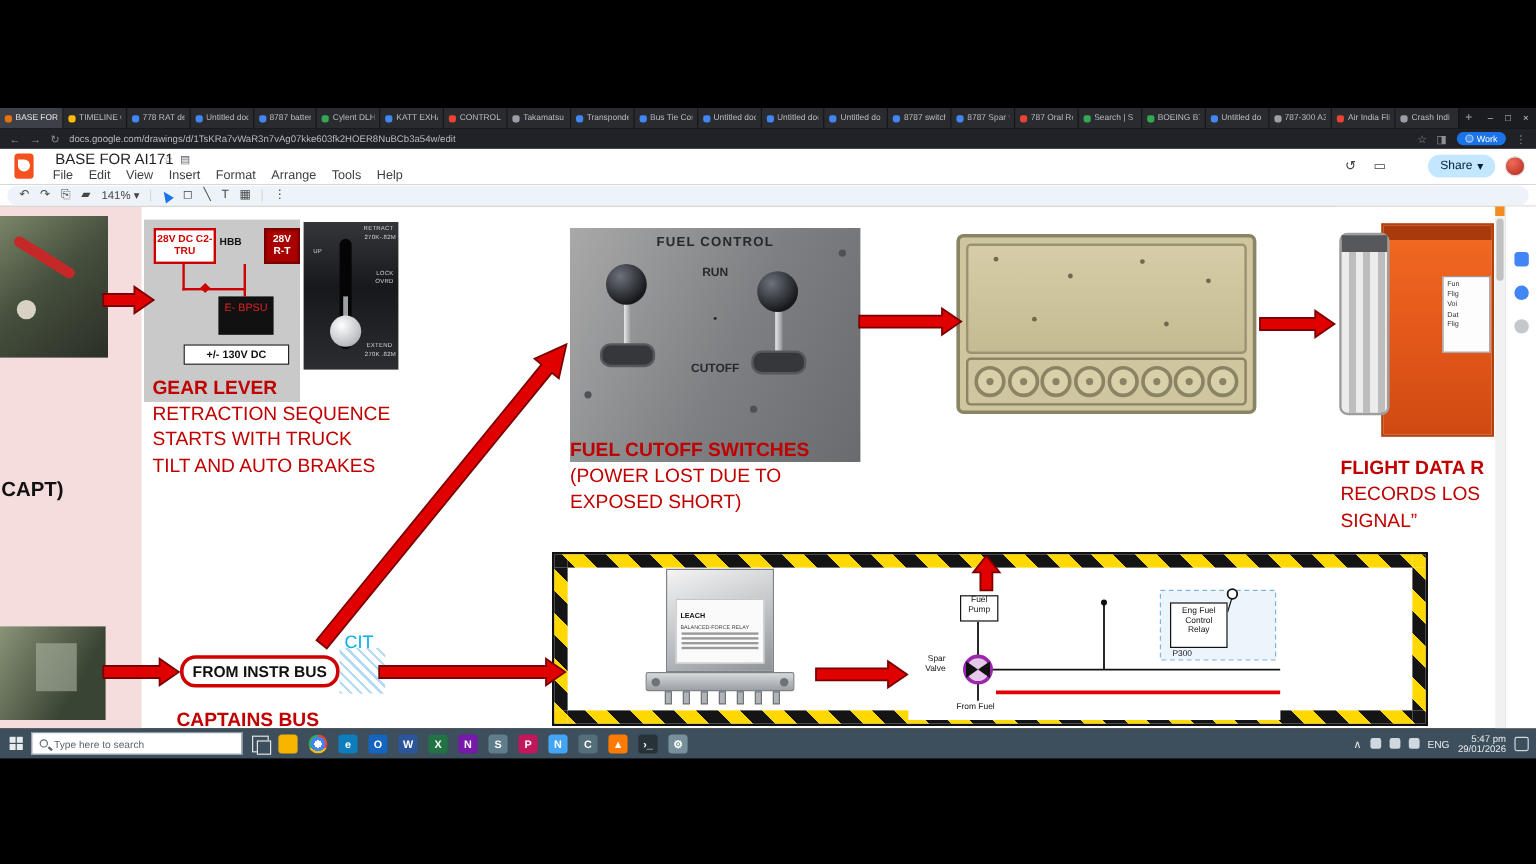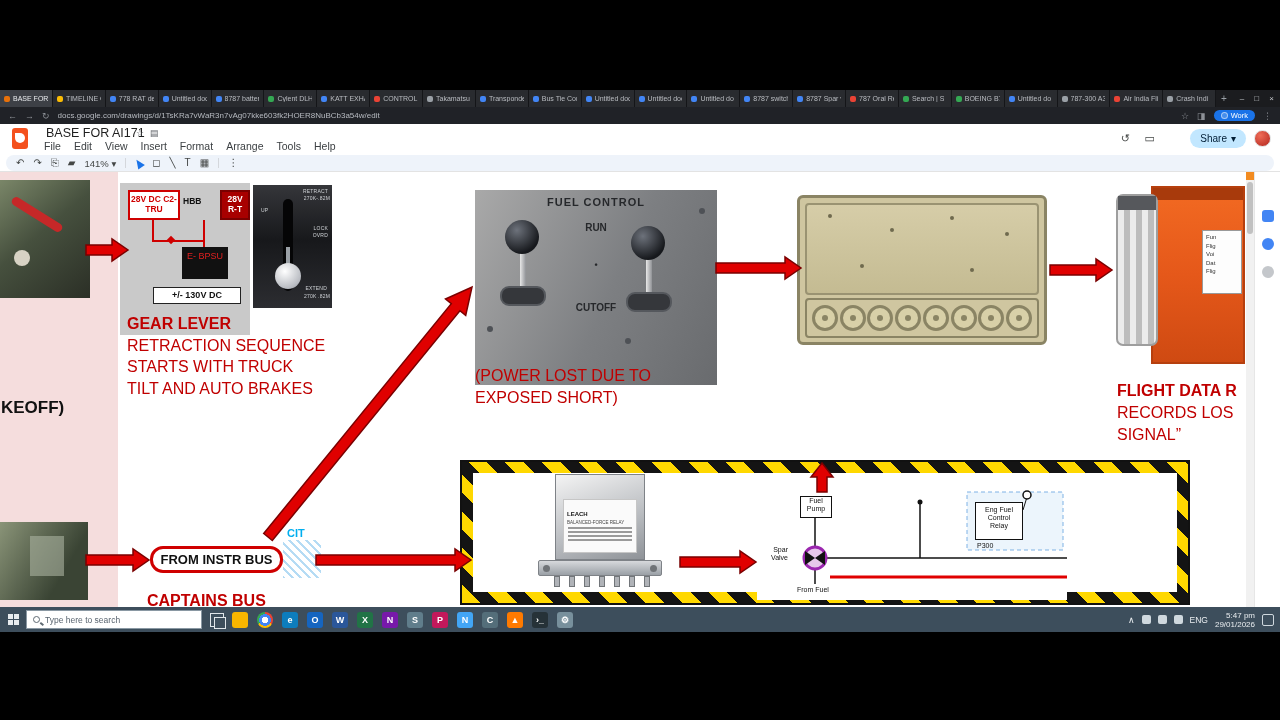--- a/index.html
+++ b/index.html
@@ -100,21 +100,21 @@
   .fdrbg { left:1113px; top:0; width:132px; height:206px; background:#fff; }
   .fdr-body { position:absolute; left:38px; top:14px; right:0; height:178px; background:linear-gradient(180deg,#f26a22,#e5581a 50%,#cf4a12); border:2px solid #b63f0e; }
   .fdr-fl { position:absolute; left:0; top:0; right:0; height:12px; background:#a83a0c; }
   .fdr-cyl { position:absolute; left:3px; top:22px; width:42px; height:152px; background:repeating-linear-gradient(90deg,#ececec 0 6px,#bdbdbd 6px 12px); border:2px solid #9e9e9e; border-radius:7px; }
   .fdr-cyl .ring { position:absolute; left:0; top:0; width:100%; height:14px; background:#56585c; }
   .fdr-label { position:absolute; right:3px; top:58px; width:40px; height:64px; background:#fdfdfd; border:1px solid #999; padding:2px 3px; }
   .fdr-label div { font-size:6px; color:#333; line-height:8.5px; white-space:nowrap; overflow:hidden; }
 
   
   .captbox { left:150px; top:374px; width:133px; height:27px; background:#fff; border:3px solid #cf0000; border-radius:13px; color:#111; font-size:13px; font-weight:600; text-align:center; line-height:22px; white-space:nowrap; }
-  .cit { left:287px; top:355px; color:#00aeef; font-weight:bold; font-size:11px; }
+  .cit { left:287px; top:355px; color:#00aeef; font-weight:normal; font-size:15px; }
   .cithatch { left:283px; top:368px; width:38px; height:38px; background:repeating-linear-gradient(45deg, rgba(120,190,235,.55) 0 2px, transparent 2px 6px); }
 
   
   .hazard { left:462px; top:290px; width:726px; height:141px; background:#fff; border:11px solid transparent; border-image:repeating-linear-gradient(45deg,#ffd800 0 13px,#141414 13px 26px) 11; box-shadow:0 0 0 2px #111; }
 
   
   .relay { left:538px; top:302px; width:124px; height:126px; }
   .rl-cube { position:absolute; left:17px; top:0; width:90px; height:86px; background:linear-gradient(160deg,#f4f4f4,#b9bcc0 60%,#8f9398); border:1px solid #7e8287; }
   .rl-label { position:absolute; left:7px; top:24px; right:7px; bottom:6px; background:#fafafa; border:1px solid #c6c6c6; padding:2px 3px; }
   .rl-brand { font-size:6px; font-weight:bold; color:#111; }
@@ -327,21 +327,21 @@
 <div class="abs canvas">
 
   <div class="abs pink"></div>
   <div class="abs photo-tl">
       <span class="hose"></span>
       <span class="fit"></span>
     </div>
   <div class="abs photo-bl">
       <span class="lt"></span>
     </div>
-  <div class="abs takeoff">KEOFF)</div>
+  <div class="abs takeoff">CAPT)</div>
 
   <div class="abs elec">
     <div class="ebox" style="left:8px;top:7px;width:52px;height:30px;">28V DC C2-TRU</div>
     <div class="elabel" style="left:63px;top:13px;">HBB</div>
     <div class="ebox dark" style="left:100px;top:7px;width:30px;height:30px;">28V R-T</div>
     <div class="eline" style="left:32px;top:37px;width:2px;height:22px;"></div>
     <div class="eline" style="left:32px;top:57px;width:52px;height:2px;"></div>
     <div class="eline" style="left:83px;top:37px;width:2px;height:27px;"></div>
     <div class="ediam" style="left:48px;top:54px;"></div>
     <div class="ebpsu" style="left:62px;top:64px;width:46px;height:32px;">E- BPSU</div>
@@ -378,20 +378,21 @@
     <div class="swbase" style="left:25px;top:96px;"></div>
     <div class="stem" style="left:171px;top:66px;"></div>
     <div class="knob" style="left:156px;top:36px;"></div>
     <div class="swbase" style="left:151px;top:102px;"></div>
     <div class="screw" style="left:12px;top:136px;"></div>
     <div class="screw" style="left:224px;top:18px;"></div>
     <div class="screw" style="left:150px;top:148px;"></div>
   </div>
 
   <div class="abs cap" style="left:475px;top:193px;">
+    <div><b>FUEL CUTOFF SWITCHES</b></div>
     <div>(POWER LOST DUE TO</div>
     <div>EXPOSED SHORT)</div>
   </div>
 
   <div class="abs rdc">
     <div class="rdc-top"></div>
     <div class="rdot" style="left:28px;top:16px;"></div>
     <div class="rdot" style="left:90px;top:30px;"></div>
     <div class="rdot" style="left:150px;top:18px;"></div>
     <div class="rdot" style="left:205px;top:34px;"></div>

